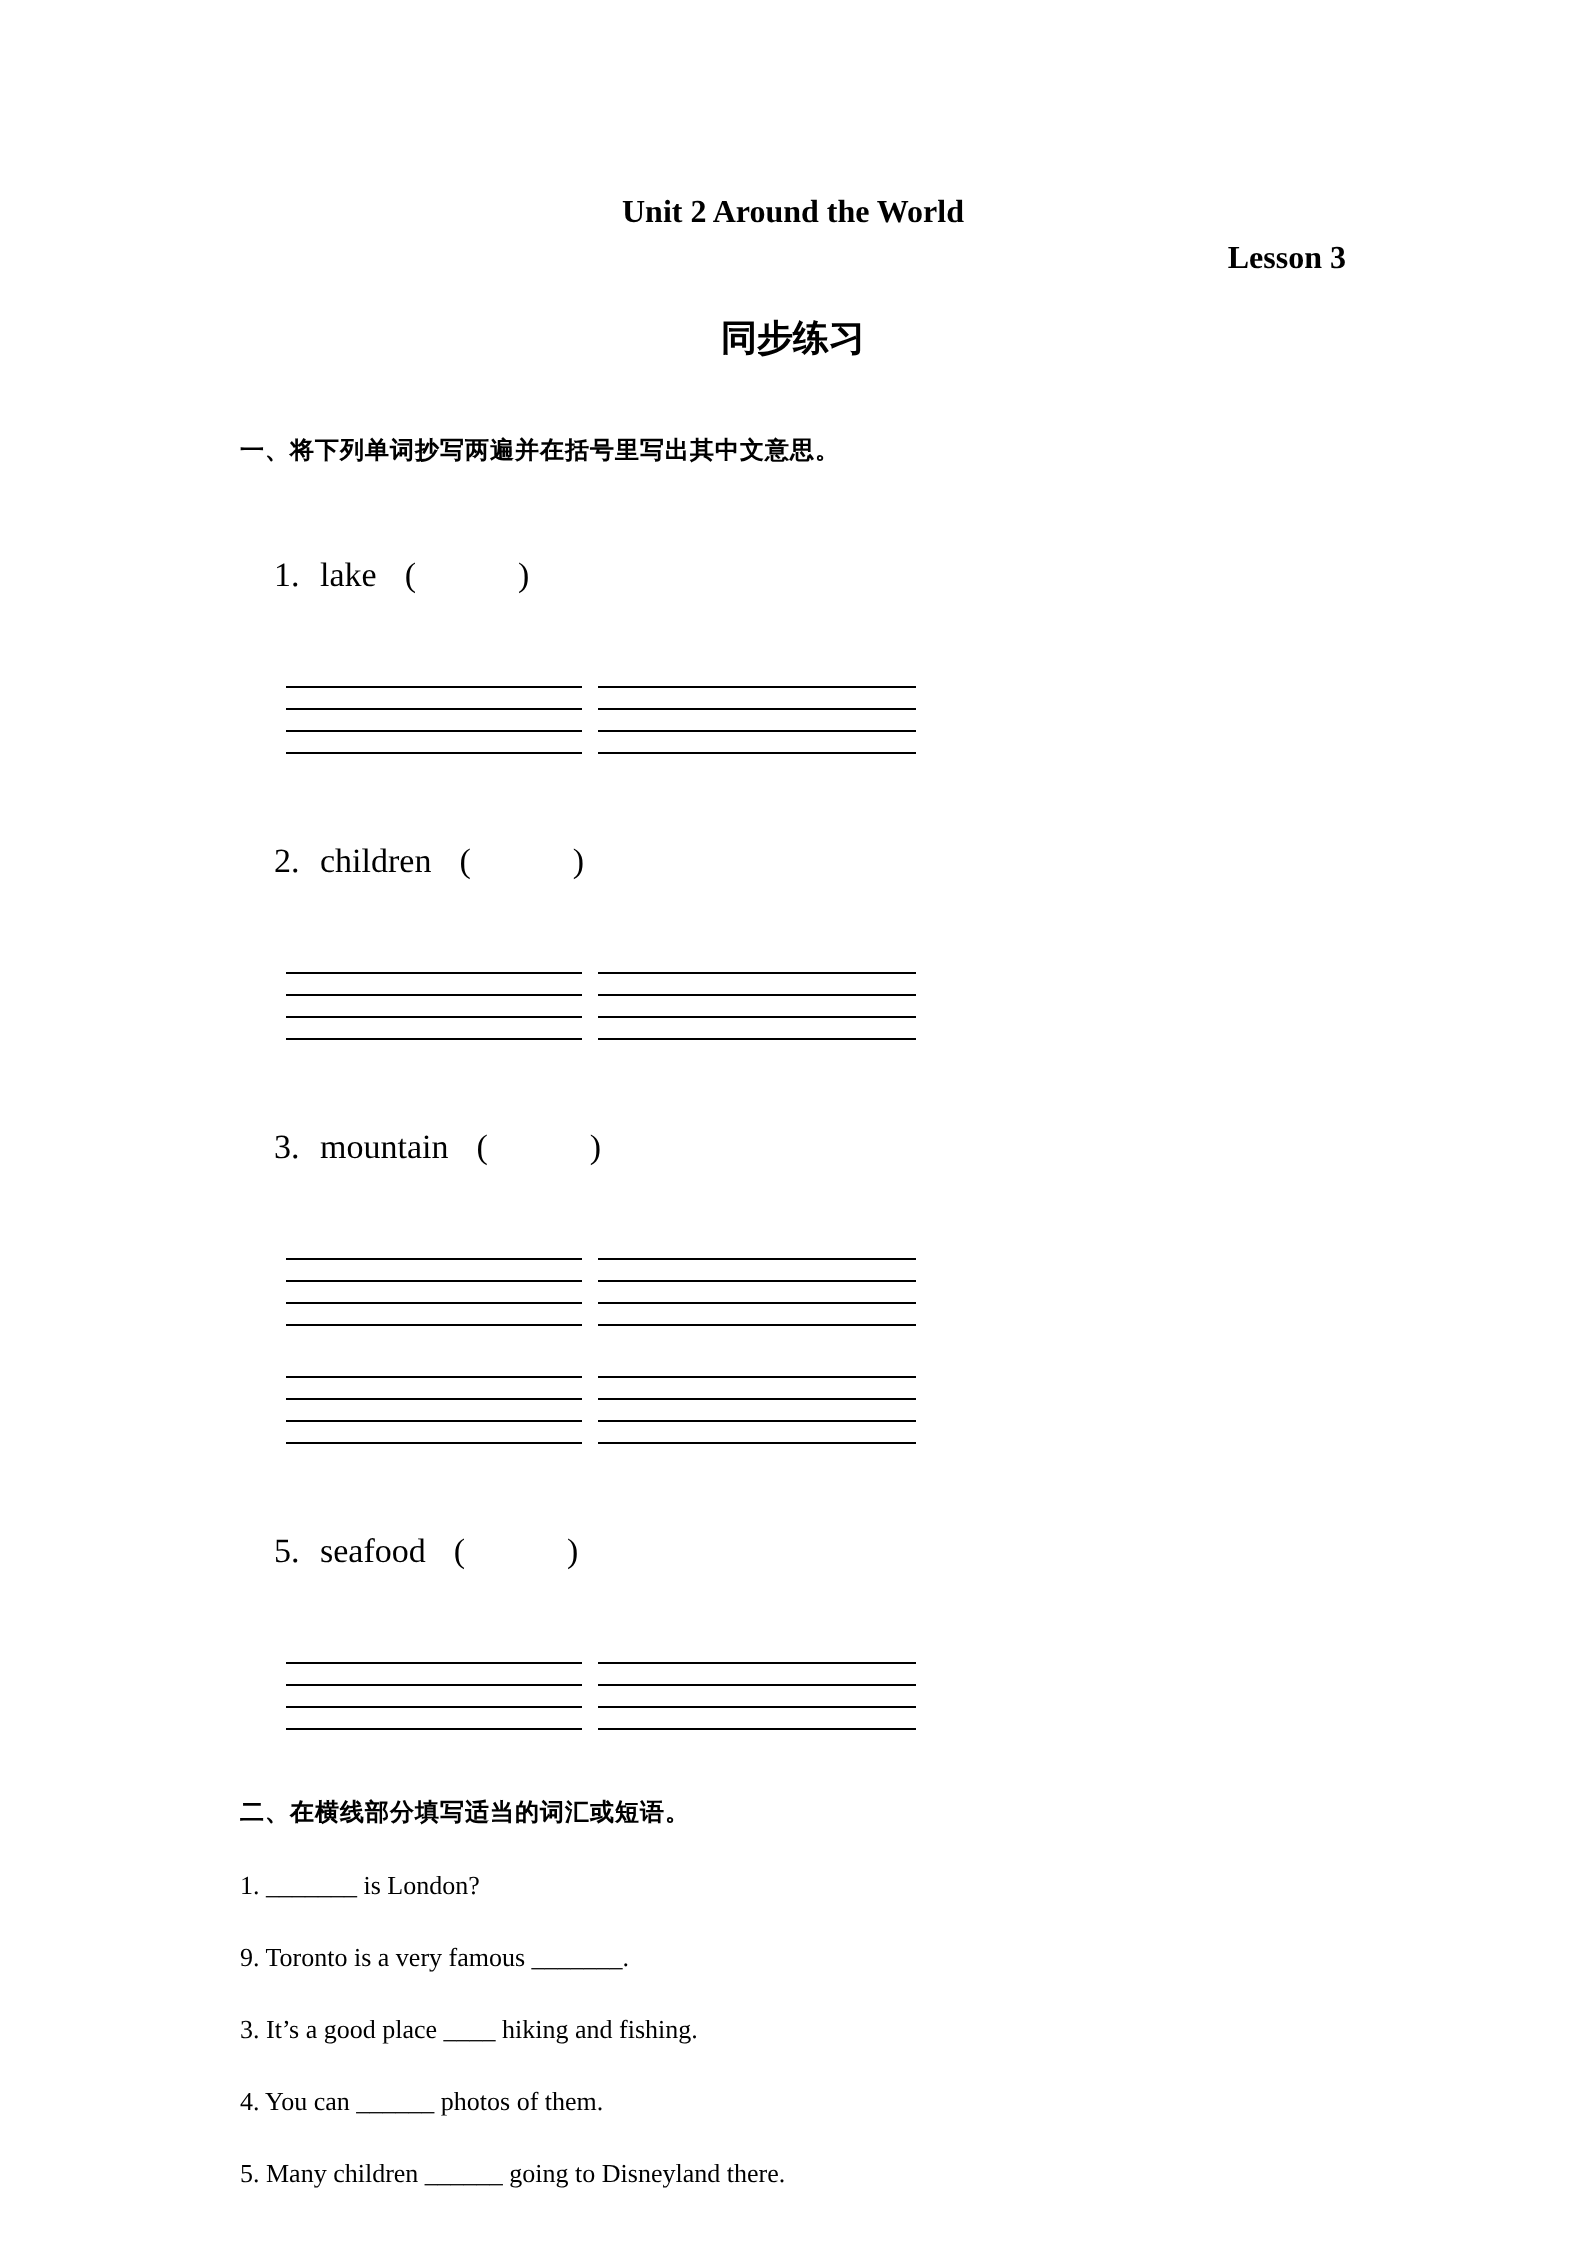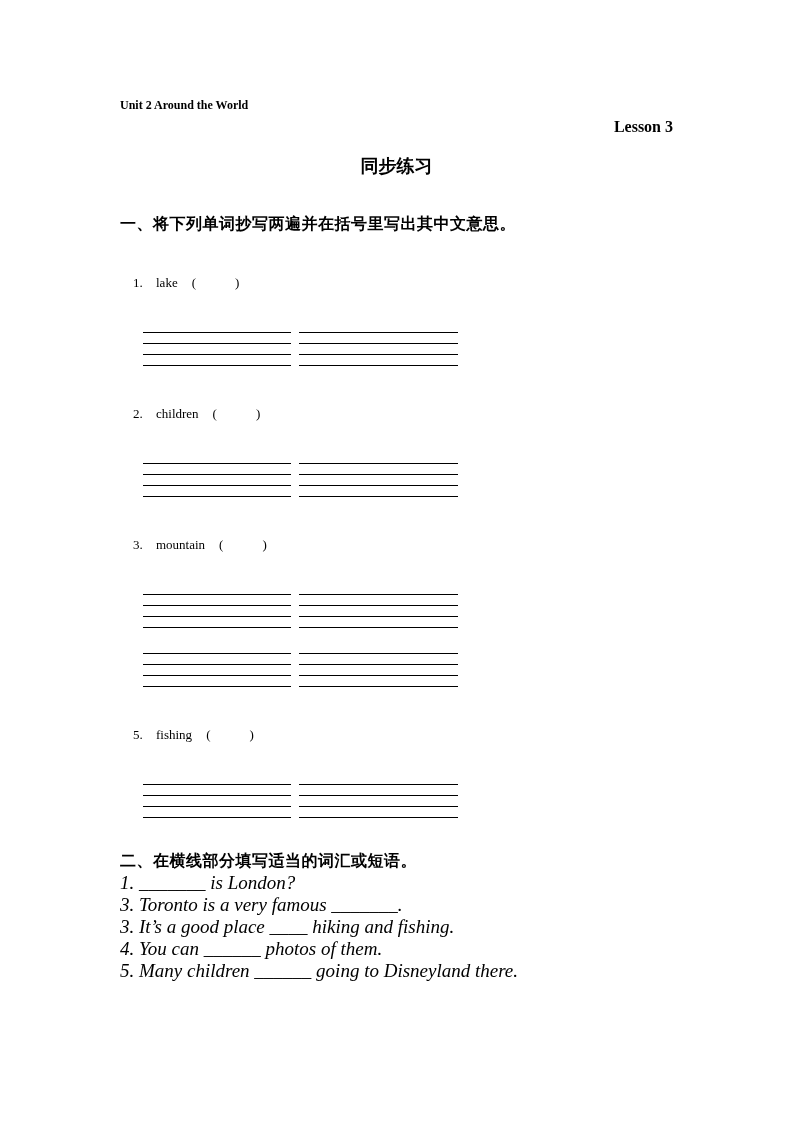--- a/index.html
+++ b/index.html
@@ -12,49 +12,50 @@
     font-family: "Liberation Serif", serif;
   }
   .page {
     width: 793px;
     height: 1122px;
     padding: 98px 120px 0 120px;
     position: relative;
     overflow: hidden;
   }
   .title {
+    text-align: center;
     font-weight: 700;
-    font-size: 12px;
+    font-size: 16px;
     font-family: "Liberation Serif", serif;
     white-space: pre-wrap;
   }
   .lesson {
     text-align: right;
     font-weight: 700;
     font-size: 16px;
     margin-top: 5px;
     white-space: pre-wrap;
   }
   .cn-title {
     text-align: center;
     font-weight: 700;
     font-size: 18px;
     margin-top: 18px;
     font-family: "Liberation Sans", sans-serif;
   }
   .sec-head {
     font-weight: 700;
-    font-size: 16px;
+    font-size: 12px;
     font-family: "Liberation Sans", sans-serif;
     letter-spacing: 0.5px;
   }
   .sec-head.first { margin-top: 36px; }
   .sec-head.second { margin-top: 33px; }
   .word-row {
-    font-size: 13px;
+    font-size: 17px;
     margin-top: 24px;
     white-space: pre-wrap;
   }
   .num {
     display: inline-block;
     width: 23px;
   }
   .bracket { margin-left: 14px; white-space: pre-wrap; }
   .lines {
     display: flex;
@@ -64,24 +65,23 @@
   }
   .lcol { display: flex; flex-direction: column; }
   .wline {
     height: 11px;
     border-bottom: 1px solid #000;
   }
   .wline.f { height: 13px; }
   .lcol.left  .wline { width: 148px; }
   .lcol.right .wline { width: 159px; }
   .fill-item {
-    font-size: 19px;
-    margin-top: 0;
+    font-size: 13px;
+    margin-top: 20px;
     white-space: pre-wrap;
-    font-style: italic;
   }
 </style>
 </head>
 <body>
 
 <div class="page">
 
   <div class="title">Unit 2 Around the World</div>
   <div class="lesson">Lesson 3</div>
   <div class="cn-title">同步练习</div>
@@ -151,38 +151,38 @@
     </div>
     <div class="lcol right">
       <div class="wline f"></div>
       <div class="wline"></div>
       <div class="wline"></div>
       <div class="wline"></div>
     </div>
   </div>
 
   <div class="word-row">
-    <span class="num">5.</span><span>fishing</span><span class="bracket">(            )</span>
+    <span class="num">5.</span><span>seafood</span><span class="bracket">(            )</span>
   </div>
   <div class="lines">
     <div class="lcol left">
       <div class="wline f"></div>
       <div class="wline"></div>
       <div class="wline"></div>
       <div class="wline"></div>
     </div>
     <div class="lcol right">
       <div class="wline f"></div>
       <div class="wline"></div>
       <div class="wline"></div>
       <div class="wline"></div>
     </div>
   </div>
 
   <div class="sec-head second">二、在横线部分填写适当的词汇或短语。</div>
 
   <div class="fill-item">1. _______ is London?</div>
-  <div class="fill-item">3. Toronto is a very famous _______.</div>
+  <div class="fill-item">9. Toronto is a very famous _______.</div>
   <div class="fill-item">3. It’s a good place ____ hiking and fishing.</div>
   <div class="fill-item">4. You can ______ photos of them.</div>
   <div class="fill-item">5. Many children ______ going to Disneyland there.</div>
 
 </div>
 
 </body></html>

